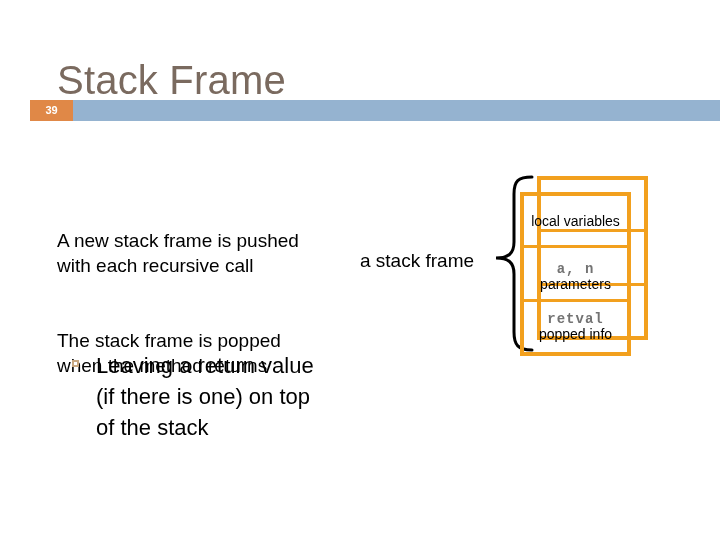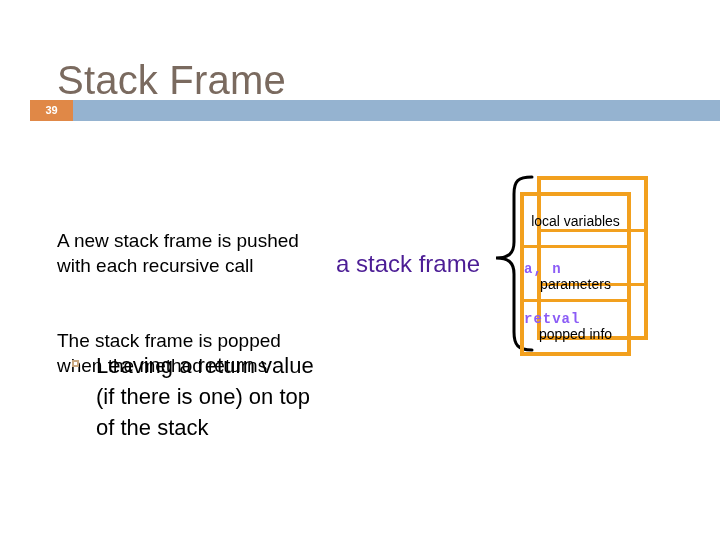--- a/index.html
+++ b/index.html
@@ -63,24 +63,24 @@
     font-size: 19px;
     line-height: 25px;
     white-space: pre-line;
     margin-top: 44px;
   }
   #para-push  { left: 57px; top: 184px; width: 330px; }
   #para-pop   { left: 57px; top: 284px; width: 330px; }
 
   #label-stack-frame {
     position: absolute;
-    left: 336px;
+    left: 360px;
     top: 250px;
-    font-size: 24px;
-    color: #4c1d95;
+    font-size: 19px;
+    color: #000000;
     white-space: nowrap;
   }
 
   
   #sub-bullet {
     position: absolute;
     left: 72px;
     top: 350px;
     width: 300px;
   }
@@ -145,22 +145,22 @@
     position: absolute;
     left: 0; right: 0;
     text-align: center;
     color: #000000;
     font-size: 14px;
     line-height: 17px;
   }
   .frame-row .cell-code {
     position: absolute;
     left: 0; right: 0;
-    text-align: left;
-    color: #8b5cf6;
+    text-align: center;
+    color: #737373;
     font-family: "Liberation Mono", monospace;
     font-weight: bold;
     font-size: 14px;
     line-height: 16px;
     letter-spacing: 1px;
   }
 
   
   #frame-box-front .row-1 .cell-text { top: 17px; }
   #frame-box-front .row-2 .cell-code { top: 13px; }

